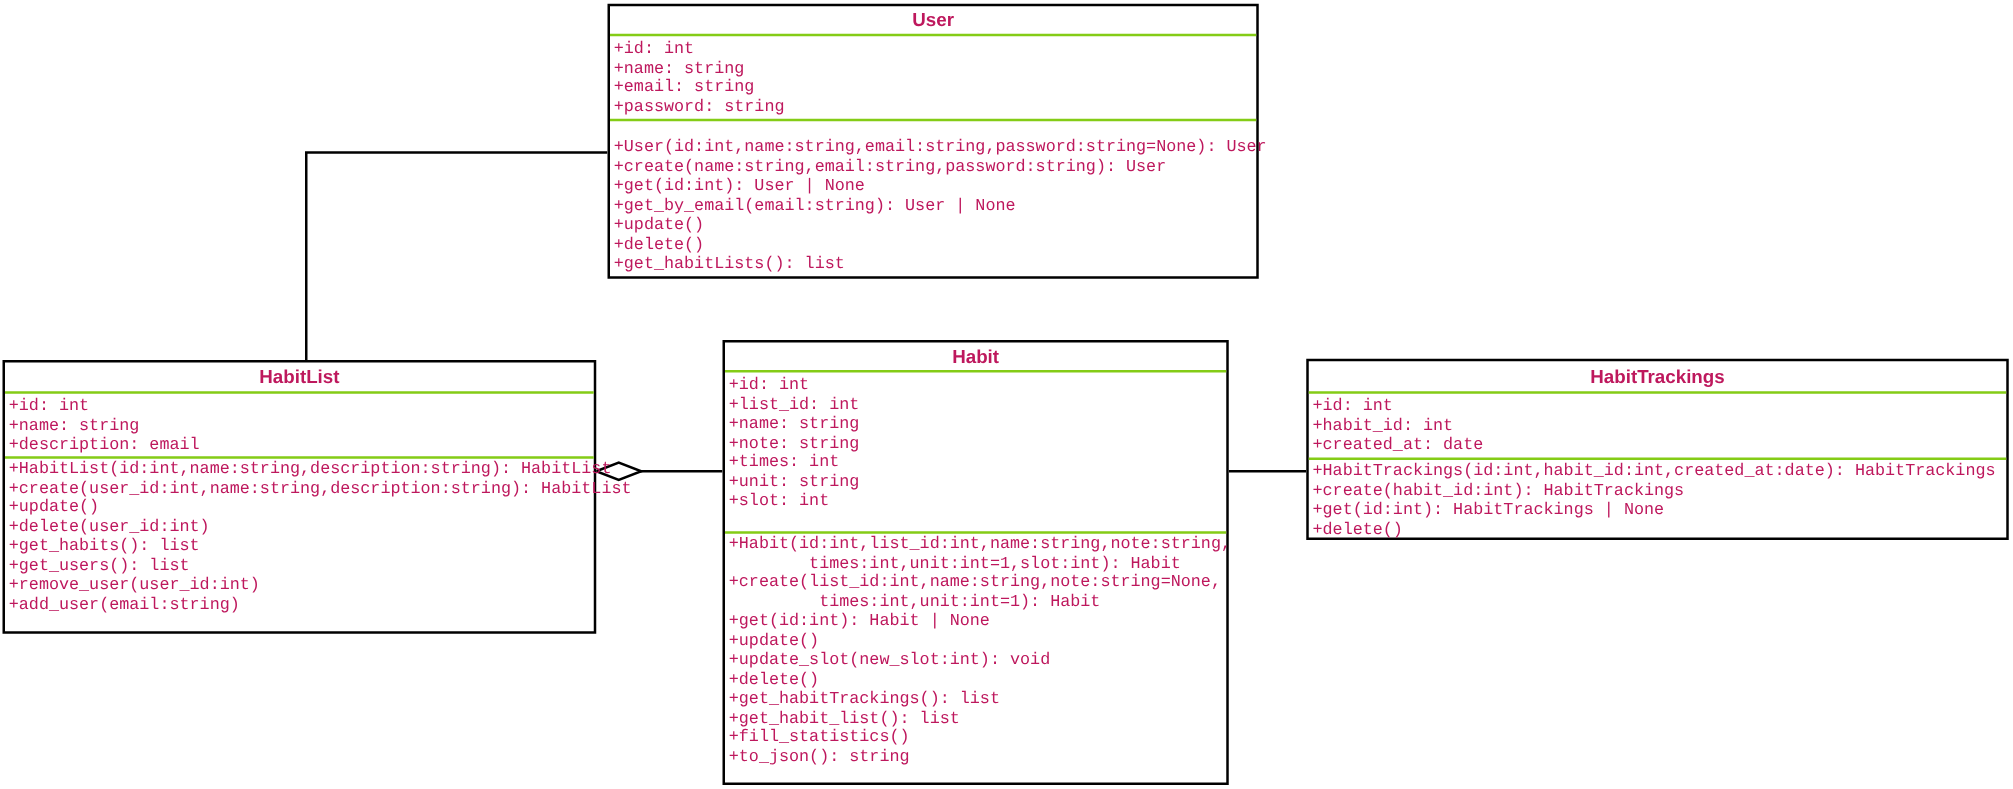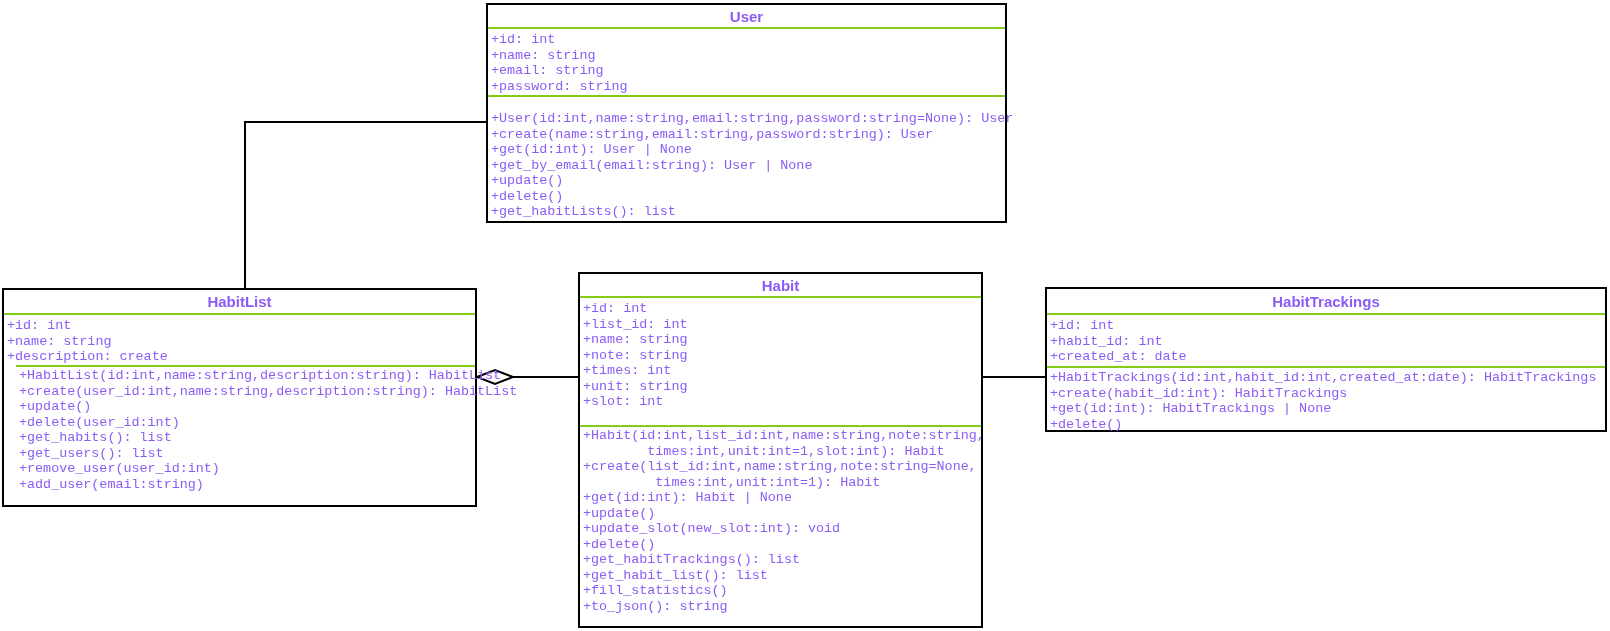--- a/index.html
+++ b/index.html
@@ -7,21 +7,21 @@
     padding: 0;
     background: #ffffff;
   }
   #canvas {
     position: relative;
     width: 1610px;
     height: 631px;
     background: #ffffff;
     overflow: hidden;
     font-family: "Liberation Mono", monospace;
-    color: #8b5cf6;
+    color: #be185d;
   }
   #connector-layer {
     position: absolute;
     left: 0; top: 0;
     width: 1610px;
     height: 631px;
   }
   .uml-box {
     position: absolute;
     box-sizing: border-box;
@@ -50,21 +50,21 @@
   }
   
   #box-user            { left: 486px; top: 3px;   width: 521px; height: 220px; }
   #box-user .uml-title            { height: 22px; line-height: 23px; }
   #box-user .attrs                { height: 68px; padding-top: 3px; }
   #box-user .methods              { height: 110px; padding-top: 14px; }
 
   #box-habitlist       { left: 2px;   top: 288px; width: 475px; height: 219px; }
   #box-habitlist .uml-title       { height: 23px; line-height: 24px; }
   #box-habitlist .attrs           { height: 52px; padding-top: 3px; }
-  #box-habitlist .methods         { height: 140px; padding-top: 1px; margin-left: 12px; }
+  #box-habitlist .methods         { height: 140px; padding-top: 1px; }
 
   #box-habit           { left: 578px; top: 272px; width: 405px; height: 356px; }
   #box-habit .uml-title           { height: 22px; line-height: 23px; }
   #box-habit .attrs               { height: 129px; padding-top: 3px; }
   #box-habit .methods             { height: 201px; padding-top: 1px; }
 
   #box-habittrackings  { left: 1045px; top: 287px; width: 562px; height: 145px; }
   #box-habittrackings .uml-title  { height: 24px; line-height: 25px; }
   #box-habittrackings .attrs      { height: 53px; padding-top: 3px; }
   #box-habittrackings .methods    { height: 64px; padding-top: 2px; }
@@ -102,21 +102,21 @@
         <div class="line">+delete()</div>
         <div class="line">+get_habitLists(): list</div>
       </div>
   </div>
 
   <div class="uml-box" id="box-habitlist">
     <div class="uml-title">HabitList</div>
     <div class="uml-section attrs">
         <div class="line">+id: int</div>
         <div class="line">+name: string</div>
-        <div class="line">+description: create</div>
+        <div class="line">+description: email</div>
       </div>
     <div class="uml-section methods">
         <div class="line">+HabitList(id:int,name:string,description:string): HabitList</div>
         <div class="line">+create(user_id:int,name:string,description:string): HabitList</div>
         <div class="line">+update()</div>
         <div class="line">+delete(user_id:int)</div>
         <div class="line">+get_habits(): list</div>
         <div class="line">+get_users(): list</div>
         <div class="line">+remove_user(user_id:int)</div>
         <div class="line">+add_user(email:string)</div>

